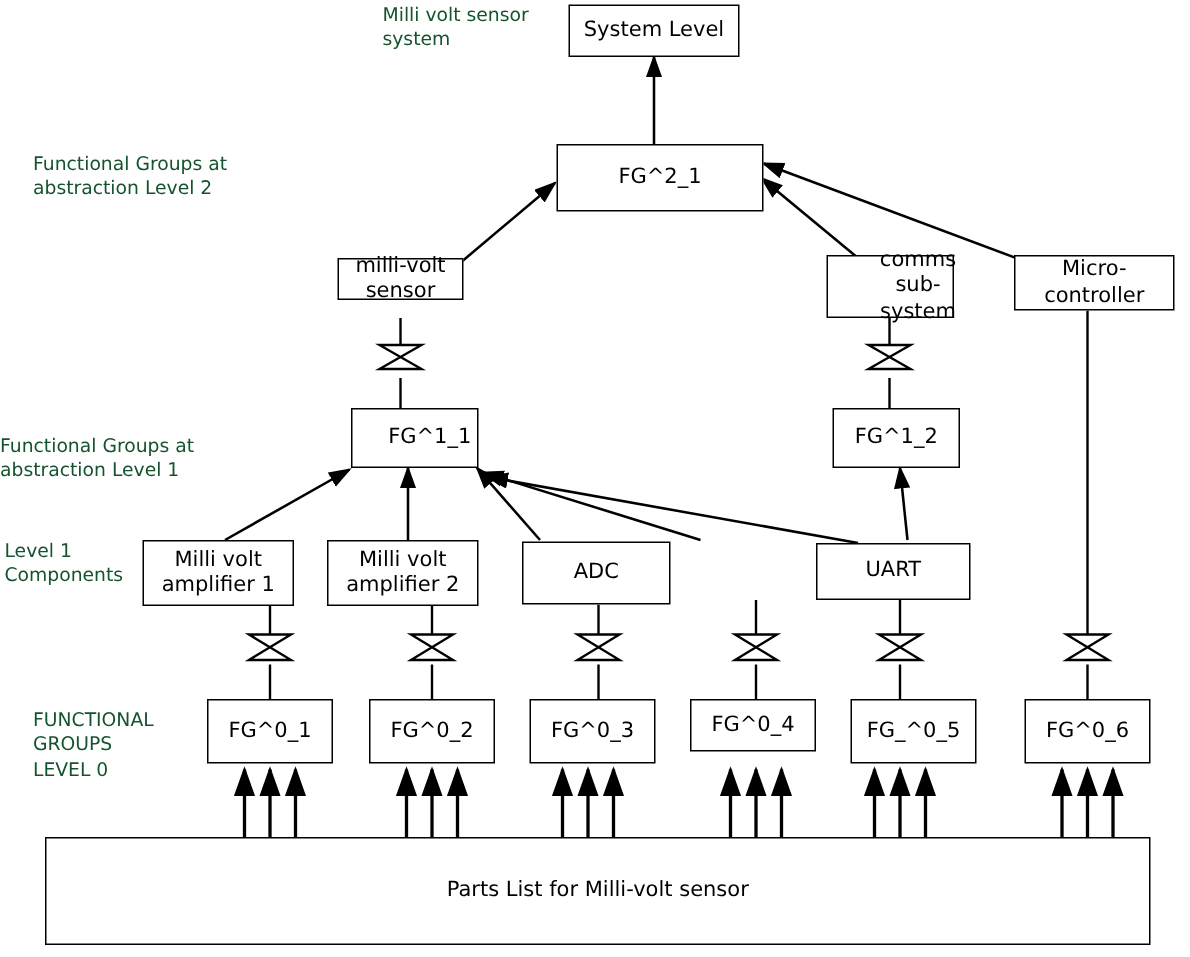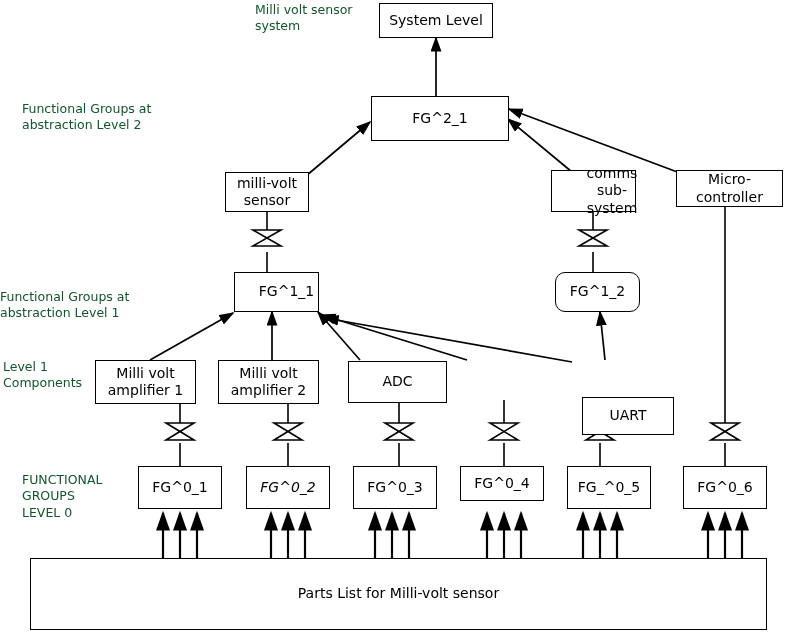--- a/index.html
+++ b/index.html
@@ -142,39 +142,39 @@
 abstraction Level 1</div>
   <div class="label" style="left:3px; top:359px;">Level  1
 Components</div>
   <div class="label" style="left:22px; top:472px;">FUNCTIONAL
 GROUPS
 LEVEL 0</div>
 
   <div class="node" style="left:379px; top:3px; width:114px; height:35px;">System Level</div>
   <div class="node" style="left:371px; top:96px; width:138px; height:45px;">FG^2_1</div>
 
-  <div class="node" style="left:225px; top:172px; width:84px; height:40px;">milli-volt
+  <div class="node" style="left:225px; top:172px; width:84px; height:28px;">milli-volt
 sensor</div>
   <div class="node" style="left:551px; top:170px; width:85px; height:42px;padding-left:37px;">comms
 sub-system</div>
   <div class="node" style="left:676px; top:170px; width:107px; height:37px;">Micro-
 controller</div>
 
   <div class="node" style="left:234px; top:272px; width:85px; height:40px;padding-left:20px;">FG^1_1</div>
-  <div class="node" style="left:555px; top:272px; width:85px; height:40px;border-radius:10px;">FG^1_2</div>
+  <div class="node" style="left:555px; top:272px; width:85px; height:40px;">FG^1_2</div>
 
   <div class="node" style="left:95px; top:360px; width:101px; height:44px;">Milli volt
 amplifier 1</div>
   <div class="node" style="left:218px; top:360px; width:101px; height:44px;">Milli volt
 amplifier 2</div>
   <div class="node" style="left:348px; top:361px; width:99px; height:42px;">ADC</div>
-  <div class="node" style="left:582px; top:362px; width:92px; height:38px;margin-top:35px;">UART</div>
+  <div class="node" style="left:544px; top:362px; width:103px; height:38px;">UART</div>
 
   <div class="node" style="left:138px; top:466px; width:84px; height:43px;">FG^0_1</div>
-  <div class="node" style="left:246px; top:466px; width:84px; height:43px;font-style:italic;">FG^0_2</div>
+  <div class="node" style="left:246px; top:466px; width:84px; height:43px;">FG^0_2</div>
   <div class="node" style="left:353px; top:466px; width:84px; height:43px;">FG^0_3</div>
   <div class="node" style="left:460px; top:466px; width:84px; height:35px;">FG^0_4</div>
   <div class="node" style="left:567px; top:466px; width:84px; height:43px;">FG_^0_5</div>
   <div class="node" style="left:683px; top:466px; width:84px; height:43px;">FG^0_6</div>
 
   <div class="node" style="left:30px; top:558px; width:737px; height:72px;">Parts List for Milli-volt sensor</div>
 
 </div>
 
 </body></html>

